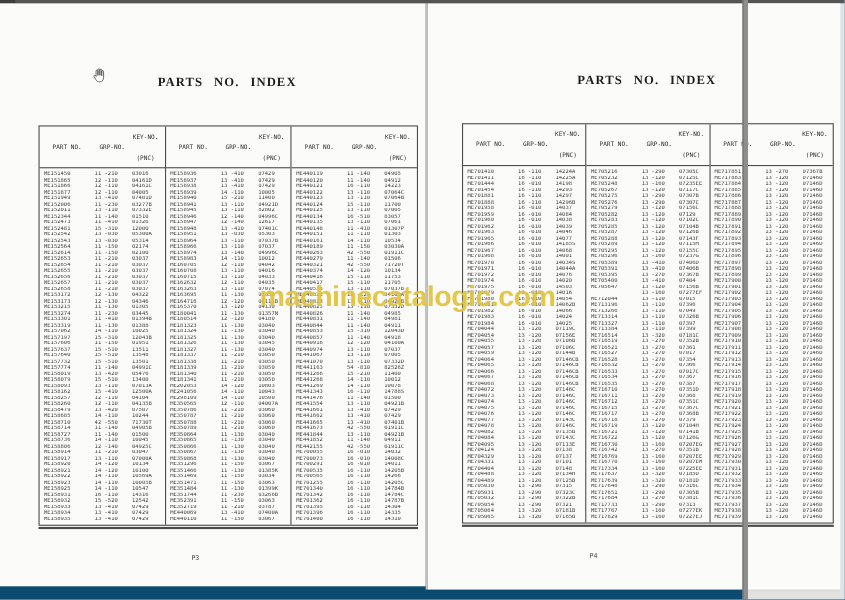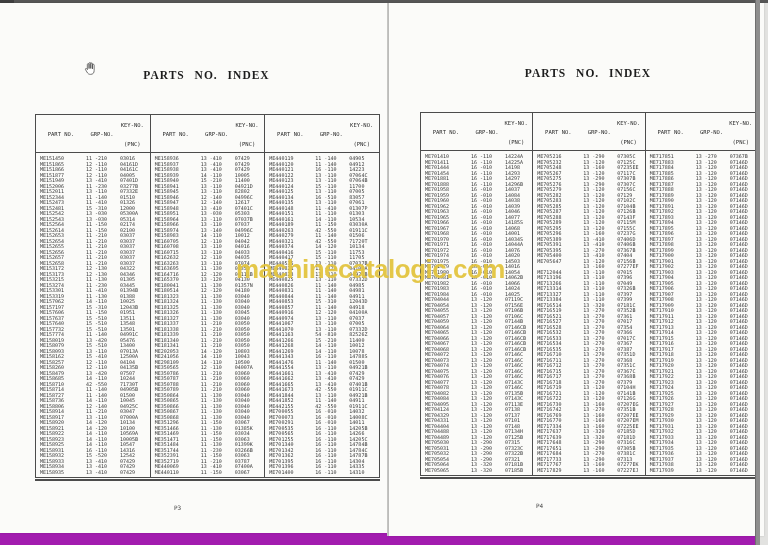--- a/index.html
+++ b/index.html
@@ -1,17 +1,17 @@
 <!DOCTYPE html>
 <html><head>
 <meta charset="utf-8">
 <style>
   html,body{margin:0;padding:0;}
   body{width:768px;height:545px;overflow:hidden;background:#e2e2e0;font-family:"Liberation Sans",sans-serif;}
-  .screen{position:relative;width:760px;height:545px;background:#a21caf;}
+  .screen{position:relative;width:680px;height:545px;background:#0c4a6e;}
   .edge-top{position:absolute;left:0;top:0;width:768px;height:3px;background:#565656;}
   .edge-top-corner{position:absolute;left:0;top:0;width:14px;height:6px;background:#3f3f3f;}
   .edge-right{position:absolute;right:0;top:0;width:4px;height:545px;background:#8e8e8e;border-left:1px solid #6f6f6f;}
   .page{position:absolute;background:#fbfbf9;box-shadow:0 0 2px rgba(0,0,0,.15);}
   .page-l{left:0;top:3px;width:387px;height:530px;}
   .page-r{left:389px;top:3px;width:375px;height:533px;}
   .divider{position:absolute;left:387px;top:3px;width:2px;height:533px;background:#c6c6c4;}
   .title{position:absolute;left:0;right:0;text-align:center;font-family:"Liberation Serif",serif;font-size:11.5px;font-weight:600;letter-spacing:1px;word-spacing:6px;color:#1d1d1d;white-space:nowrap;}
   .page-l .title{top:66px;left:35px;width:343px;}
   .page-r .title{top:64px;left:31px;width:336px;}

